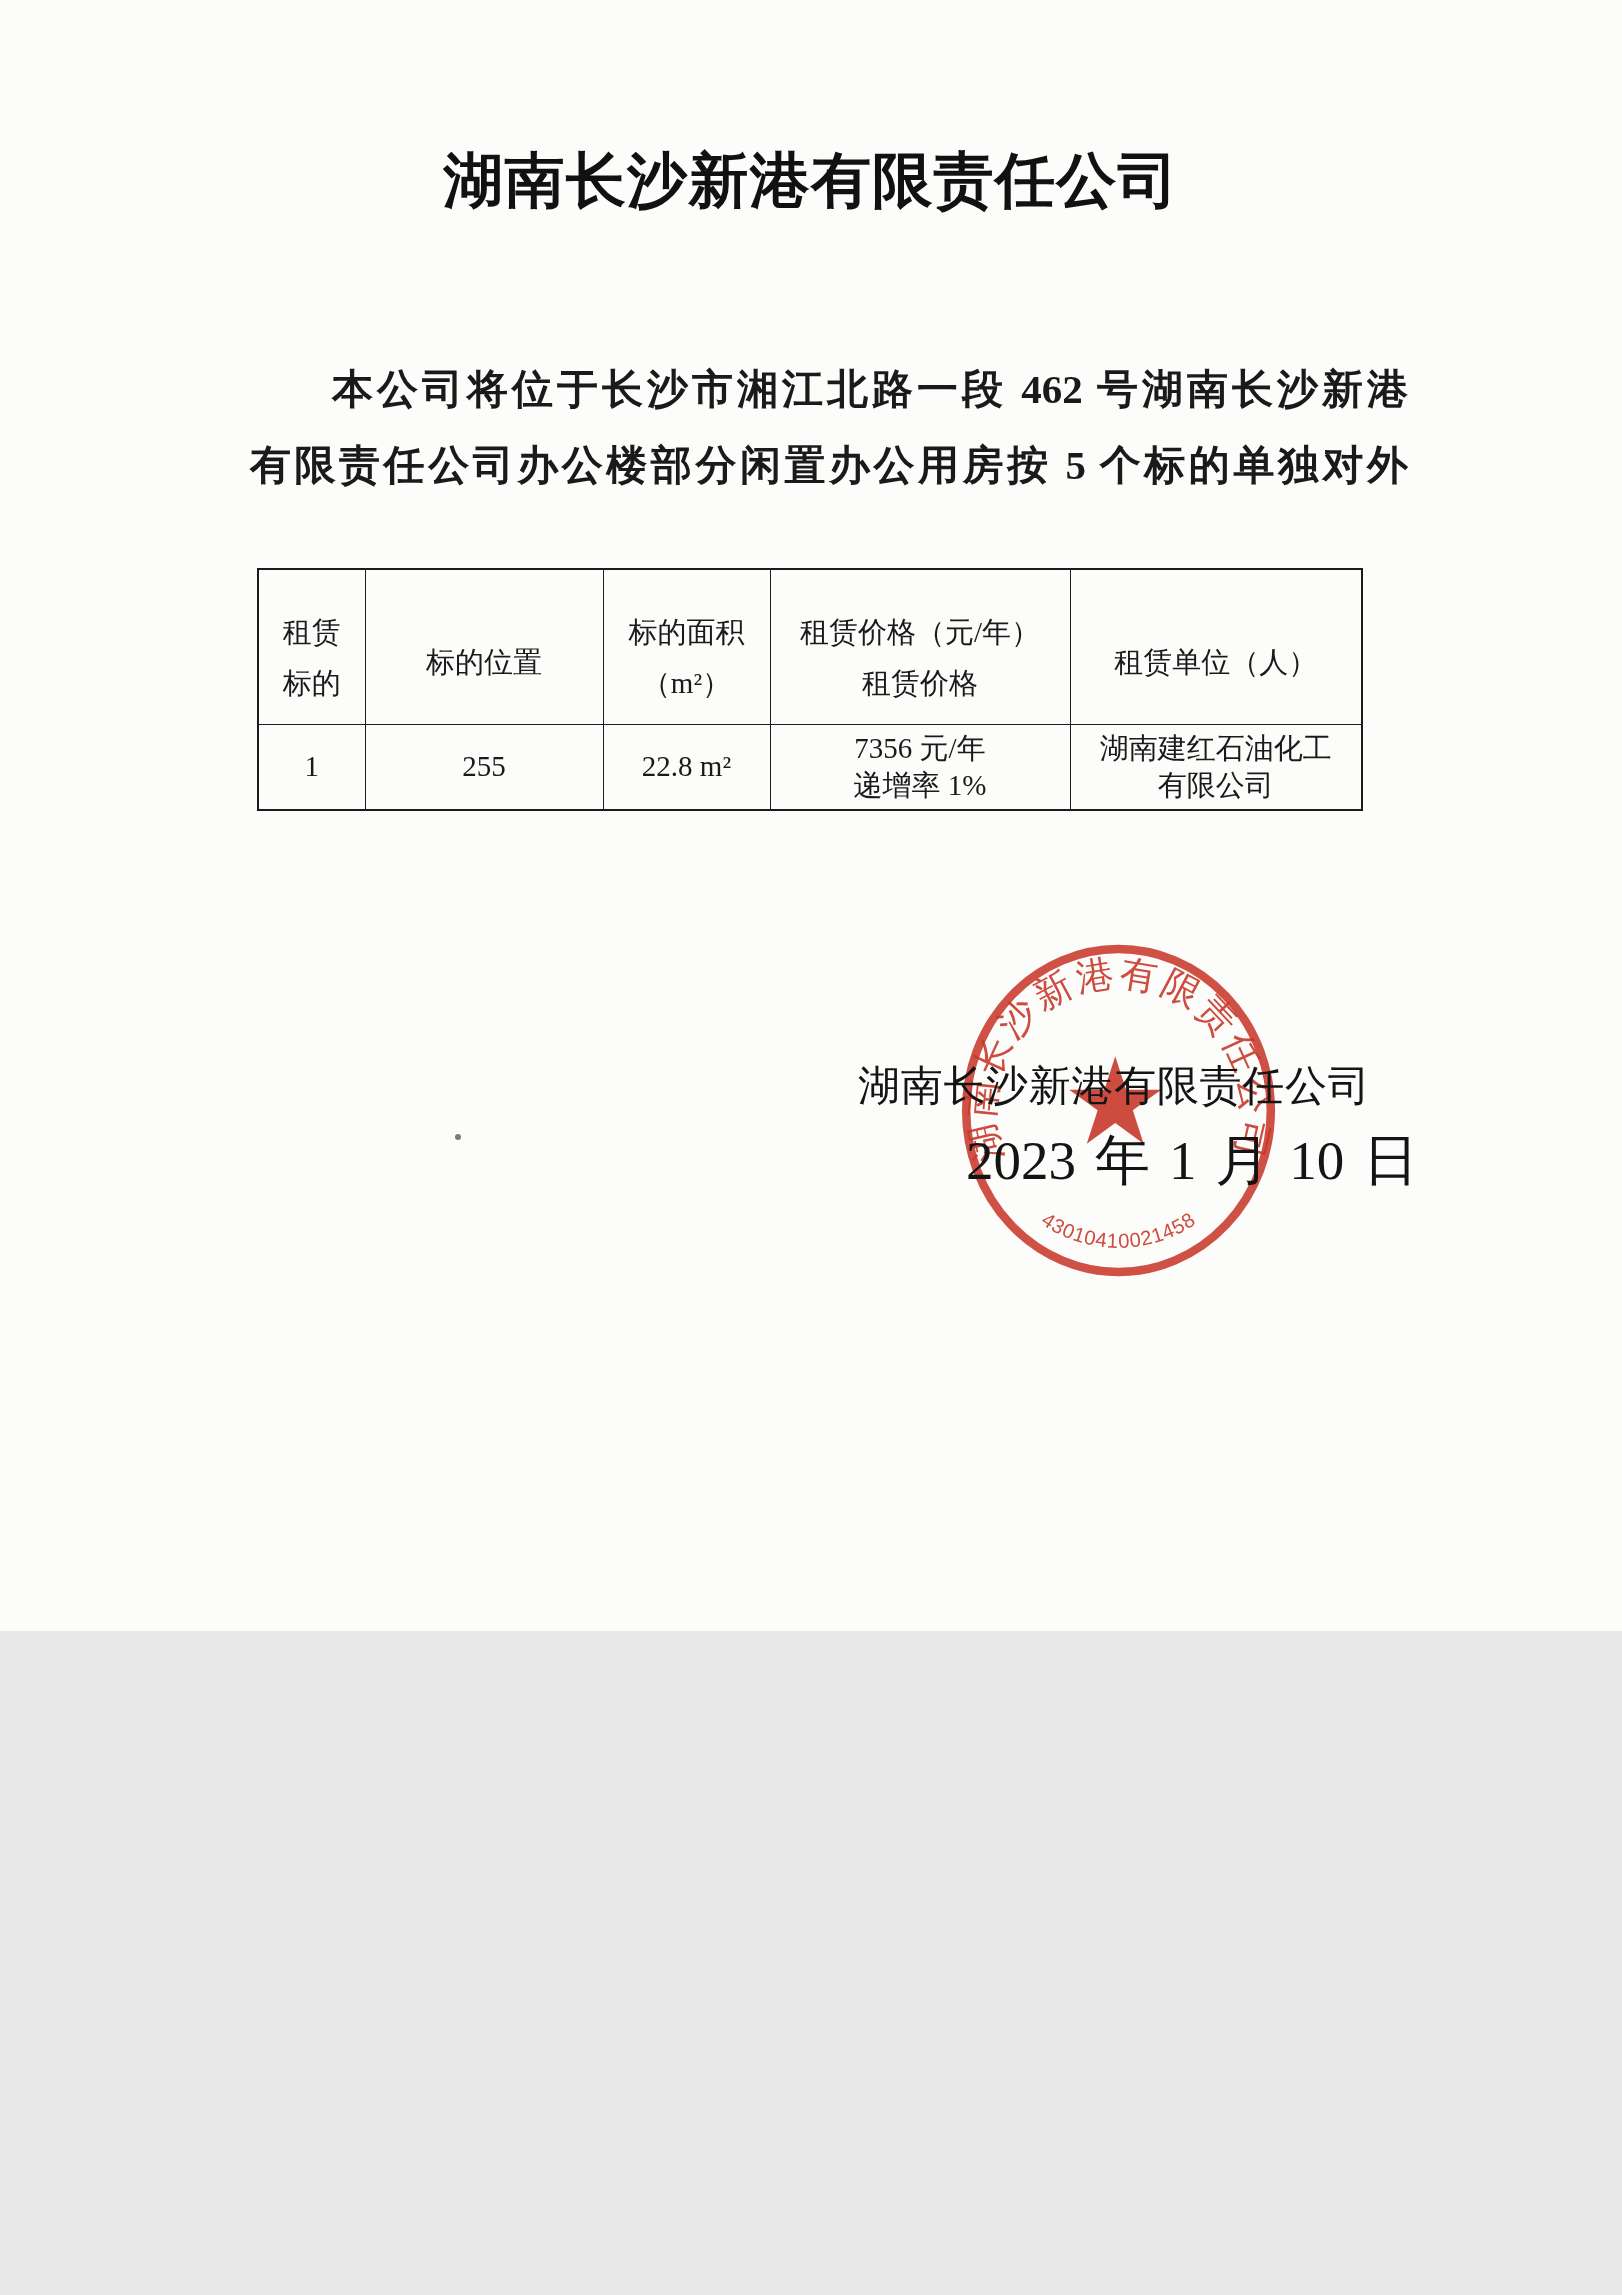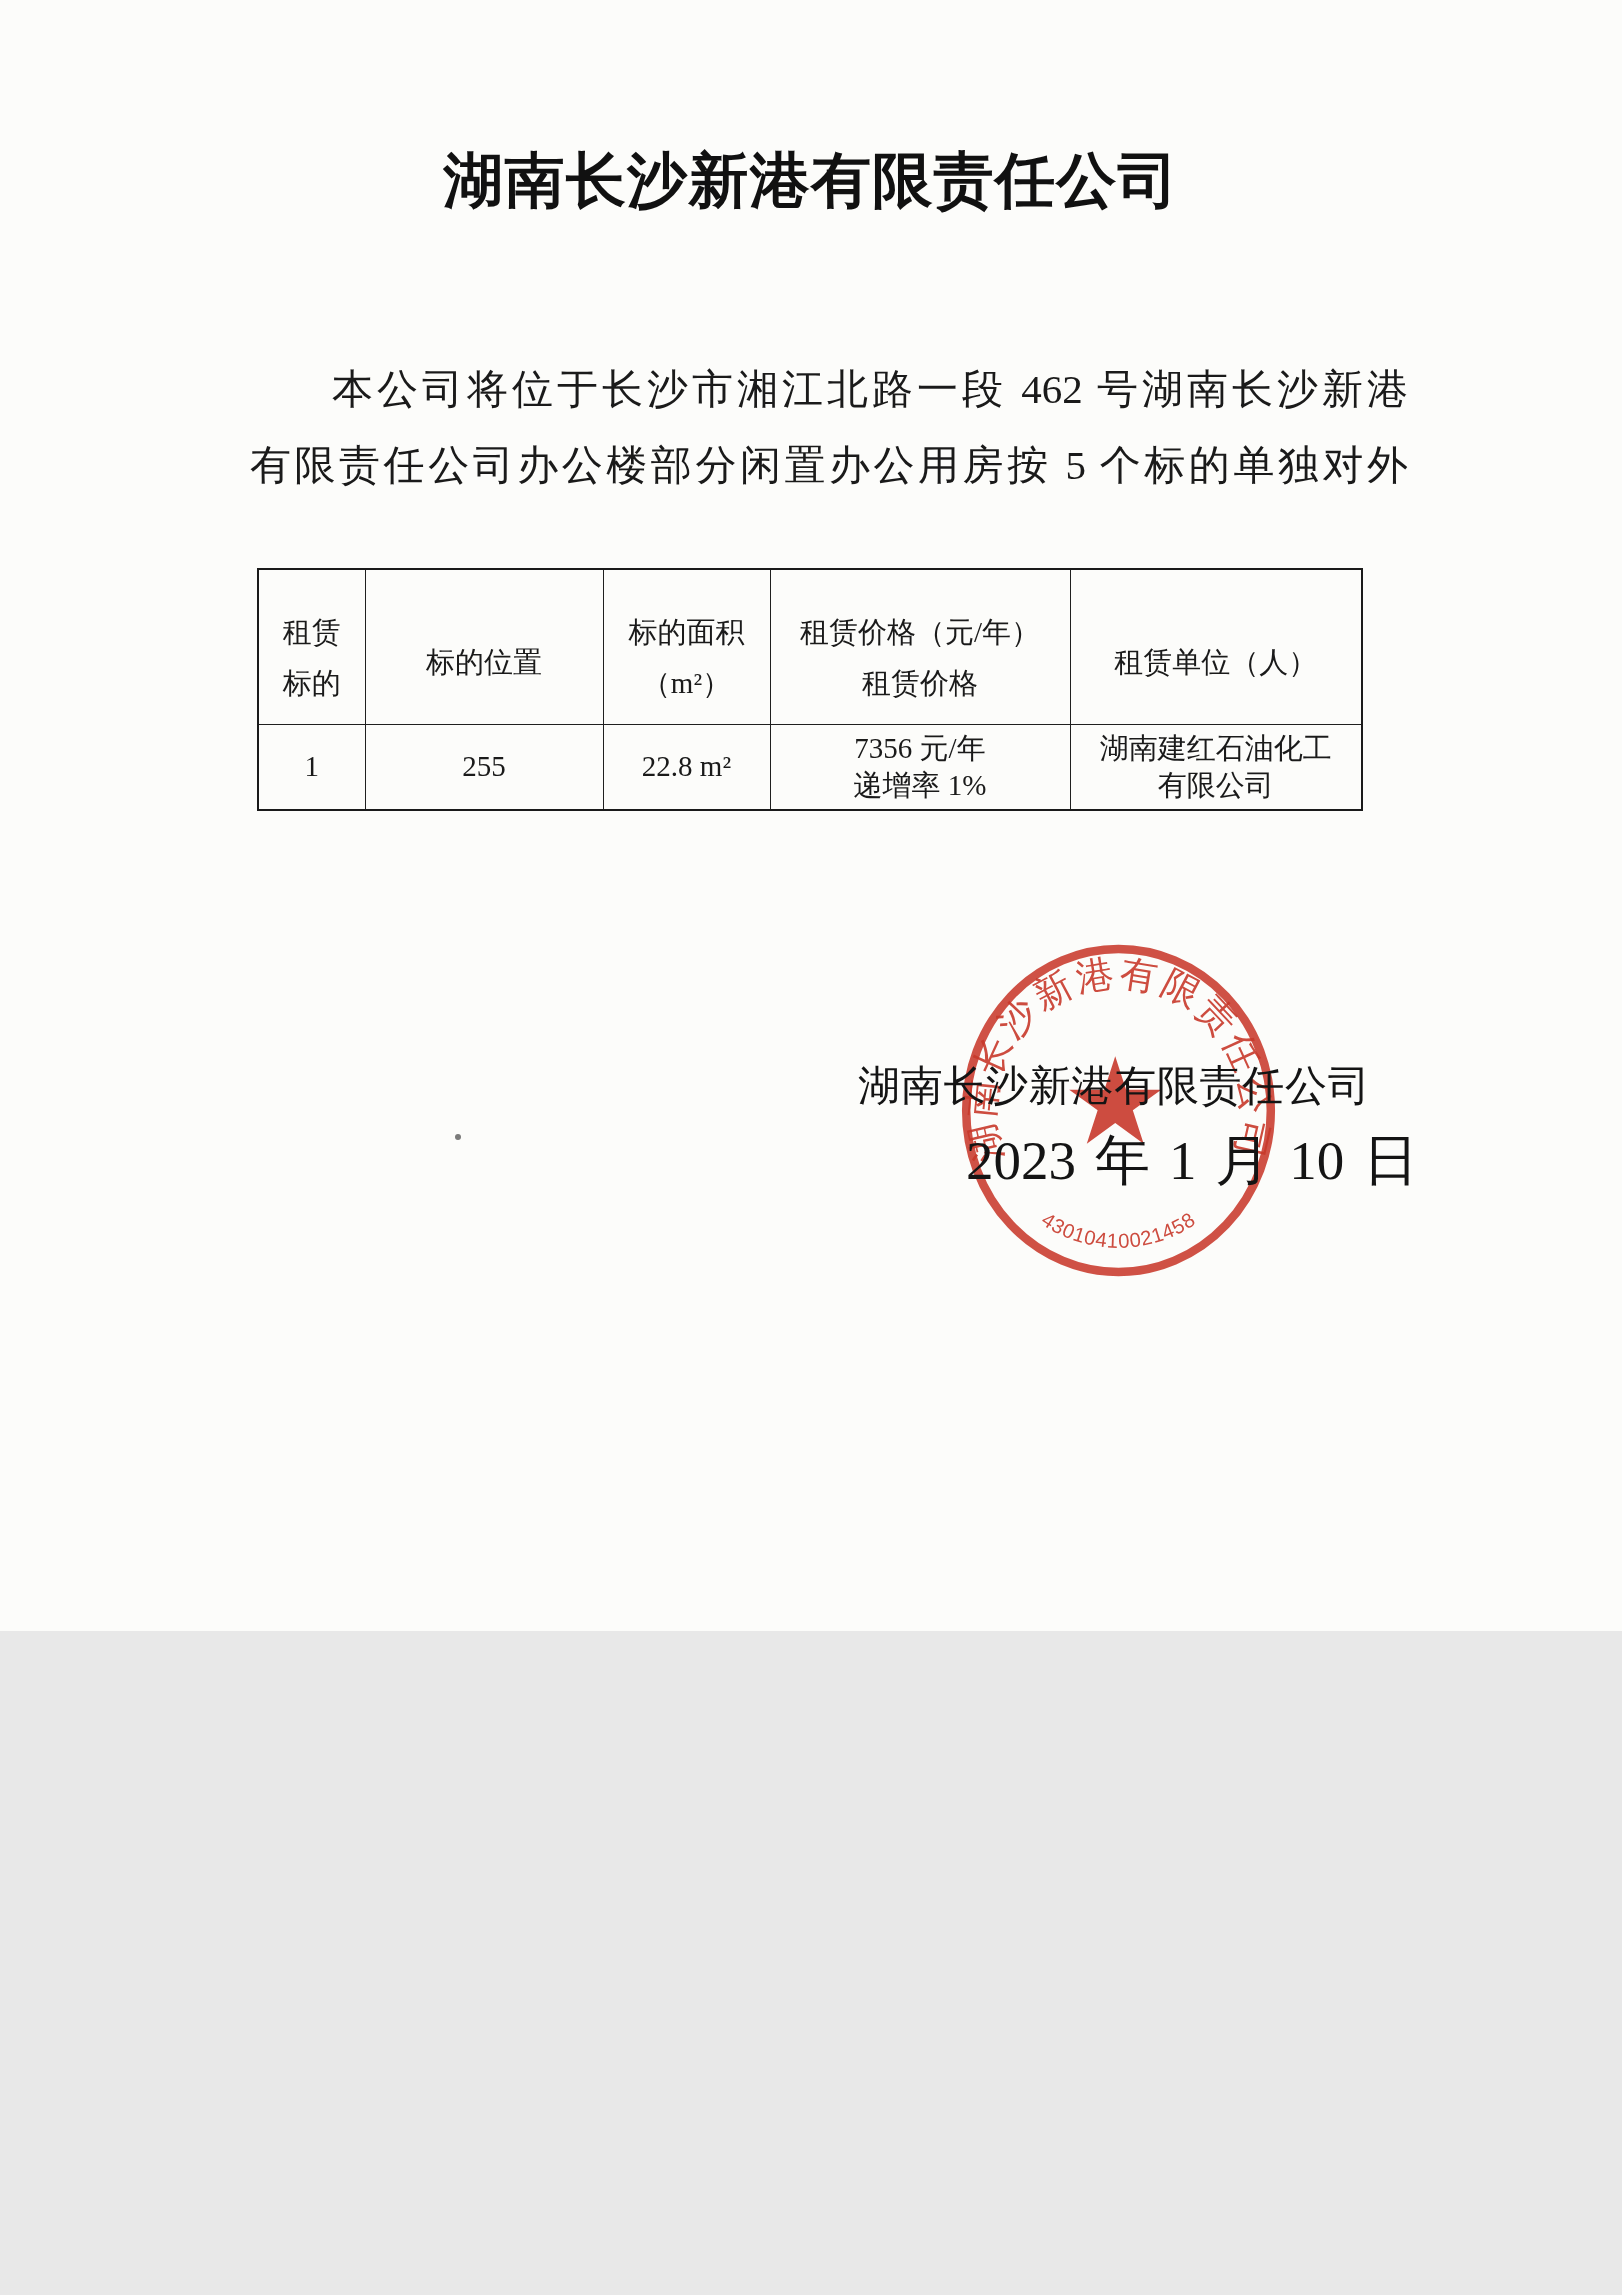--- a/index.html
+++ b/index.html
@@ -14,21 +14,21 @@
   .doc-title{
     position:absolute;left:0;top:143px;width:1622px;
     text-align:center;
     font-size:60px;line-height:77px;font-weight:bold;
     letter-spacing:1.3px;color:#111;
   }
   .body-par{
     position:absolute;left:250px;top:351px;width:1158px;
     font-size:41px;line-height:76px;color:#1a1a1a;
   }
-  .body-line{text-align:justify;text-align-last:justify;}
+  .body-line{text-align:justify;text-align-last:justify;font-weight:bold;}
   .body-line.first{padding-left:82px;}
   .body-line.last{text-align:left;text-align-last:left;}
   table.bid{
     position:absolute;left:257px;top:568px;
     border-collapse:collapse;table-layout:fixed;
     width:1104px;
     font-size:29px;color:#1a1a1a;
   }
   table.bid td,table.bid th{
     border:1.3px solid #1f1f1f;

